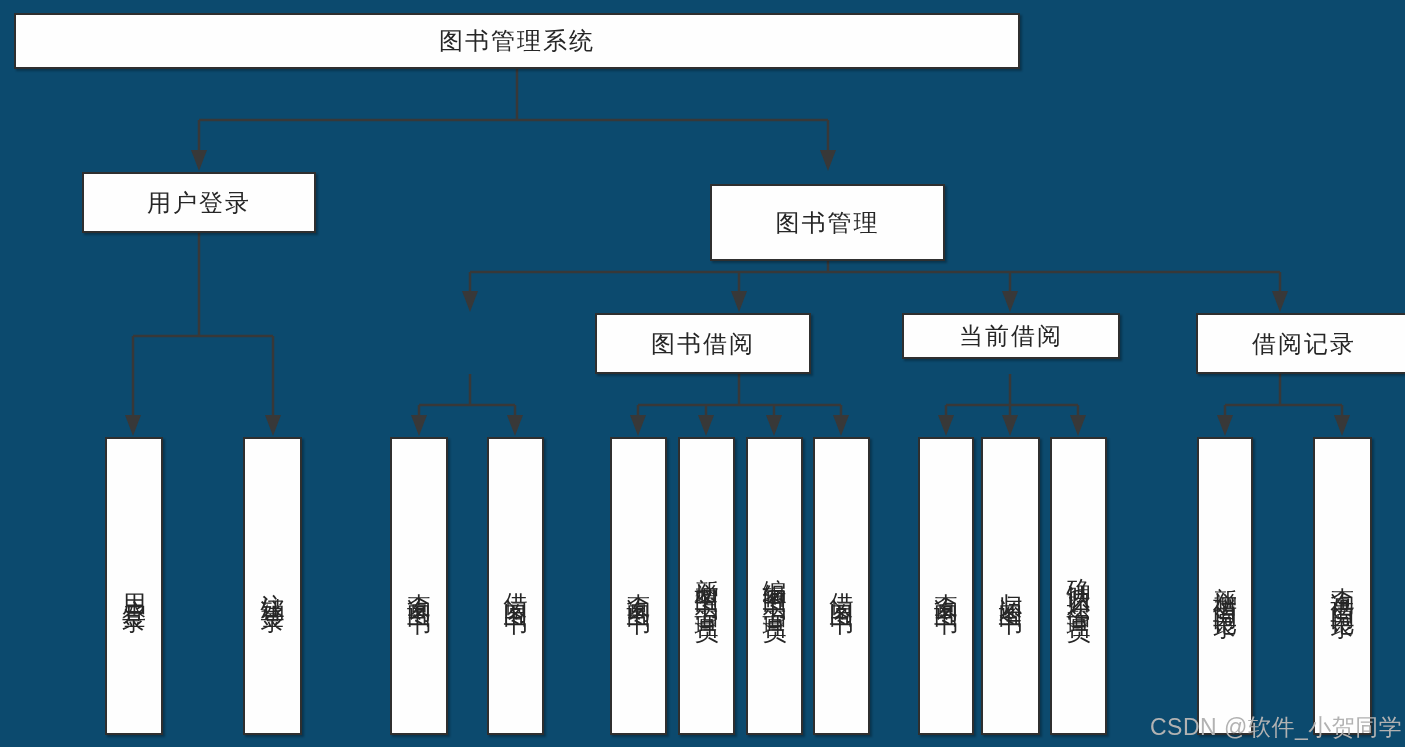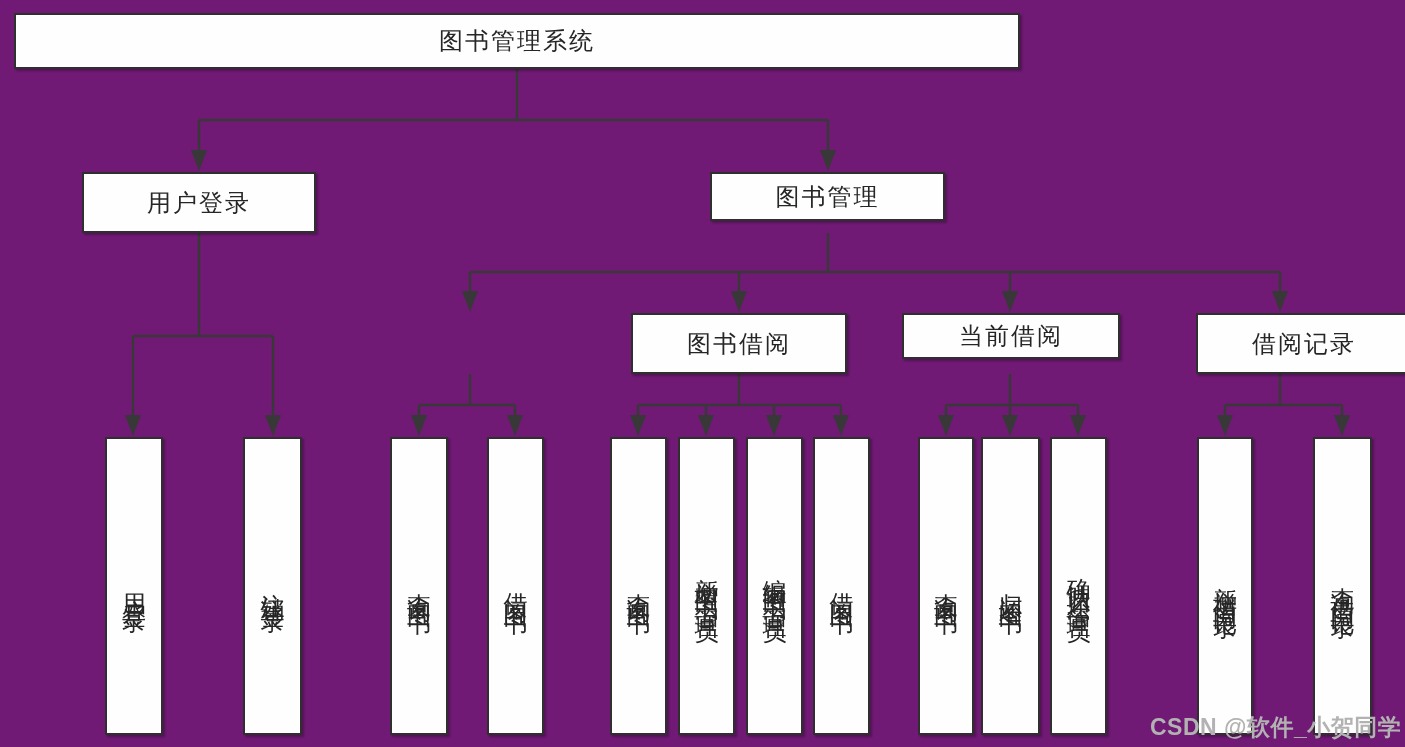--- a/index.html
+++ b/index.html
@@ -5,21 +5,21 @@
   html, body {
     margin: 0;
     padding: 0;
     background: #ffffff;
     font-family: "Liberation Sans", sans-serif;
   }
   .canvas {
     position: relative;
     width: 1405px;
     height: 747px;
-    background: #701a75;
+    background: #0c4a6e;
     overflow: hidden;
   }
   .connectors {
     position: absolute;
     left: 0; top: 0;
     width: 1405px;
     height: 747px;
     pointer-events: none;
   }
   .node {
@@ -46,21 +46,20 @@
   }
   .watermark {
     position: absolute;
     left: 1150px;
     top: 712px;
     font-size: 23px;
     color: #b2b2b2;
     z-index: 4;
     letter-spacing: 0.5px;
     white-space: nowrap;
-    font-weight: bold;
   }
 </style>
 </head>
 <body>
 
 <div class="canvas">
 
   <svg class="connectors" viewBox="0 0 1405 747" xmlns="http://www.w3.org/2000/svg">
     <g stroke="#383838" stroke-width="2.5" fill="none">
 
@@ -123,30 +122,30 @@
       <path d="M1002 415 L1018 415 L1010 436 Z"></path>
       <path d="M1070 415 L1086 415 L1078 436 Z"></path>
       <path d="M1217 415 L1233 415 L1225 436 Z"></path>
       <path d="M1334 415 L1350 415 L1342 436 Z"></path>
     </g>
   </svg>
 
   <div class="node" style="left:14px;top:13px;width:1006px;height:56px">图书管理系统</div>
 
   <div class="node" style="left:82px;top:172px;width:234px;height:61px">用户登录</div>
-  <div class="node" style="left:710px;top:172px;width:235px;height:49px">图书管理</div>
+  <div class="node" style="left:710px;top:184px;width:235px;height:77px">图书管理</div>
 
   <div class="node v" style="left:105px;top:437px;width:58px;height:298px">
     <span class="vtext">用户登录</span>
   </div>
   <div class="node v" style="left:243px;top:437px;width:59px;height:298px">
     <span class="vtext">注销登录</span>
   </div>
 
-  <div class="node" style="left:631px;top:313px;width:216px;height:61px">图书借阅</div>
+  <div class="node" style="left:595px;top:313px;width:216px;height:61px">图书借阅</div>
   <div class="node" style="left:902px;top:313px;width:218px;height:46px">当前借阅</div>
   <div class="node" style="left:1196px;top:313px;width:216px;height:61px">借阅记录</div>
 
   <div class="node v" style="left:390px;top:437px;width:58px;height:298px">
     <span class="vtext">查询图书</span>
   </div>
   <div class="node v" style="left:487px;top:437px;width:57px;height:298px">
     <span class="vtext">借阅图书</span>
   </div>
 

